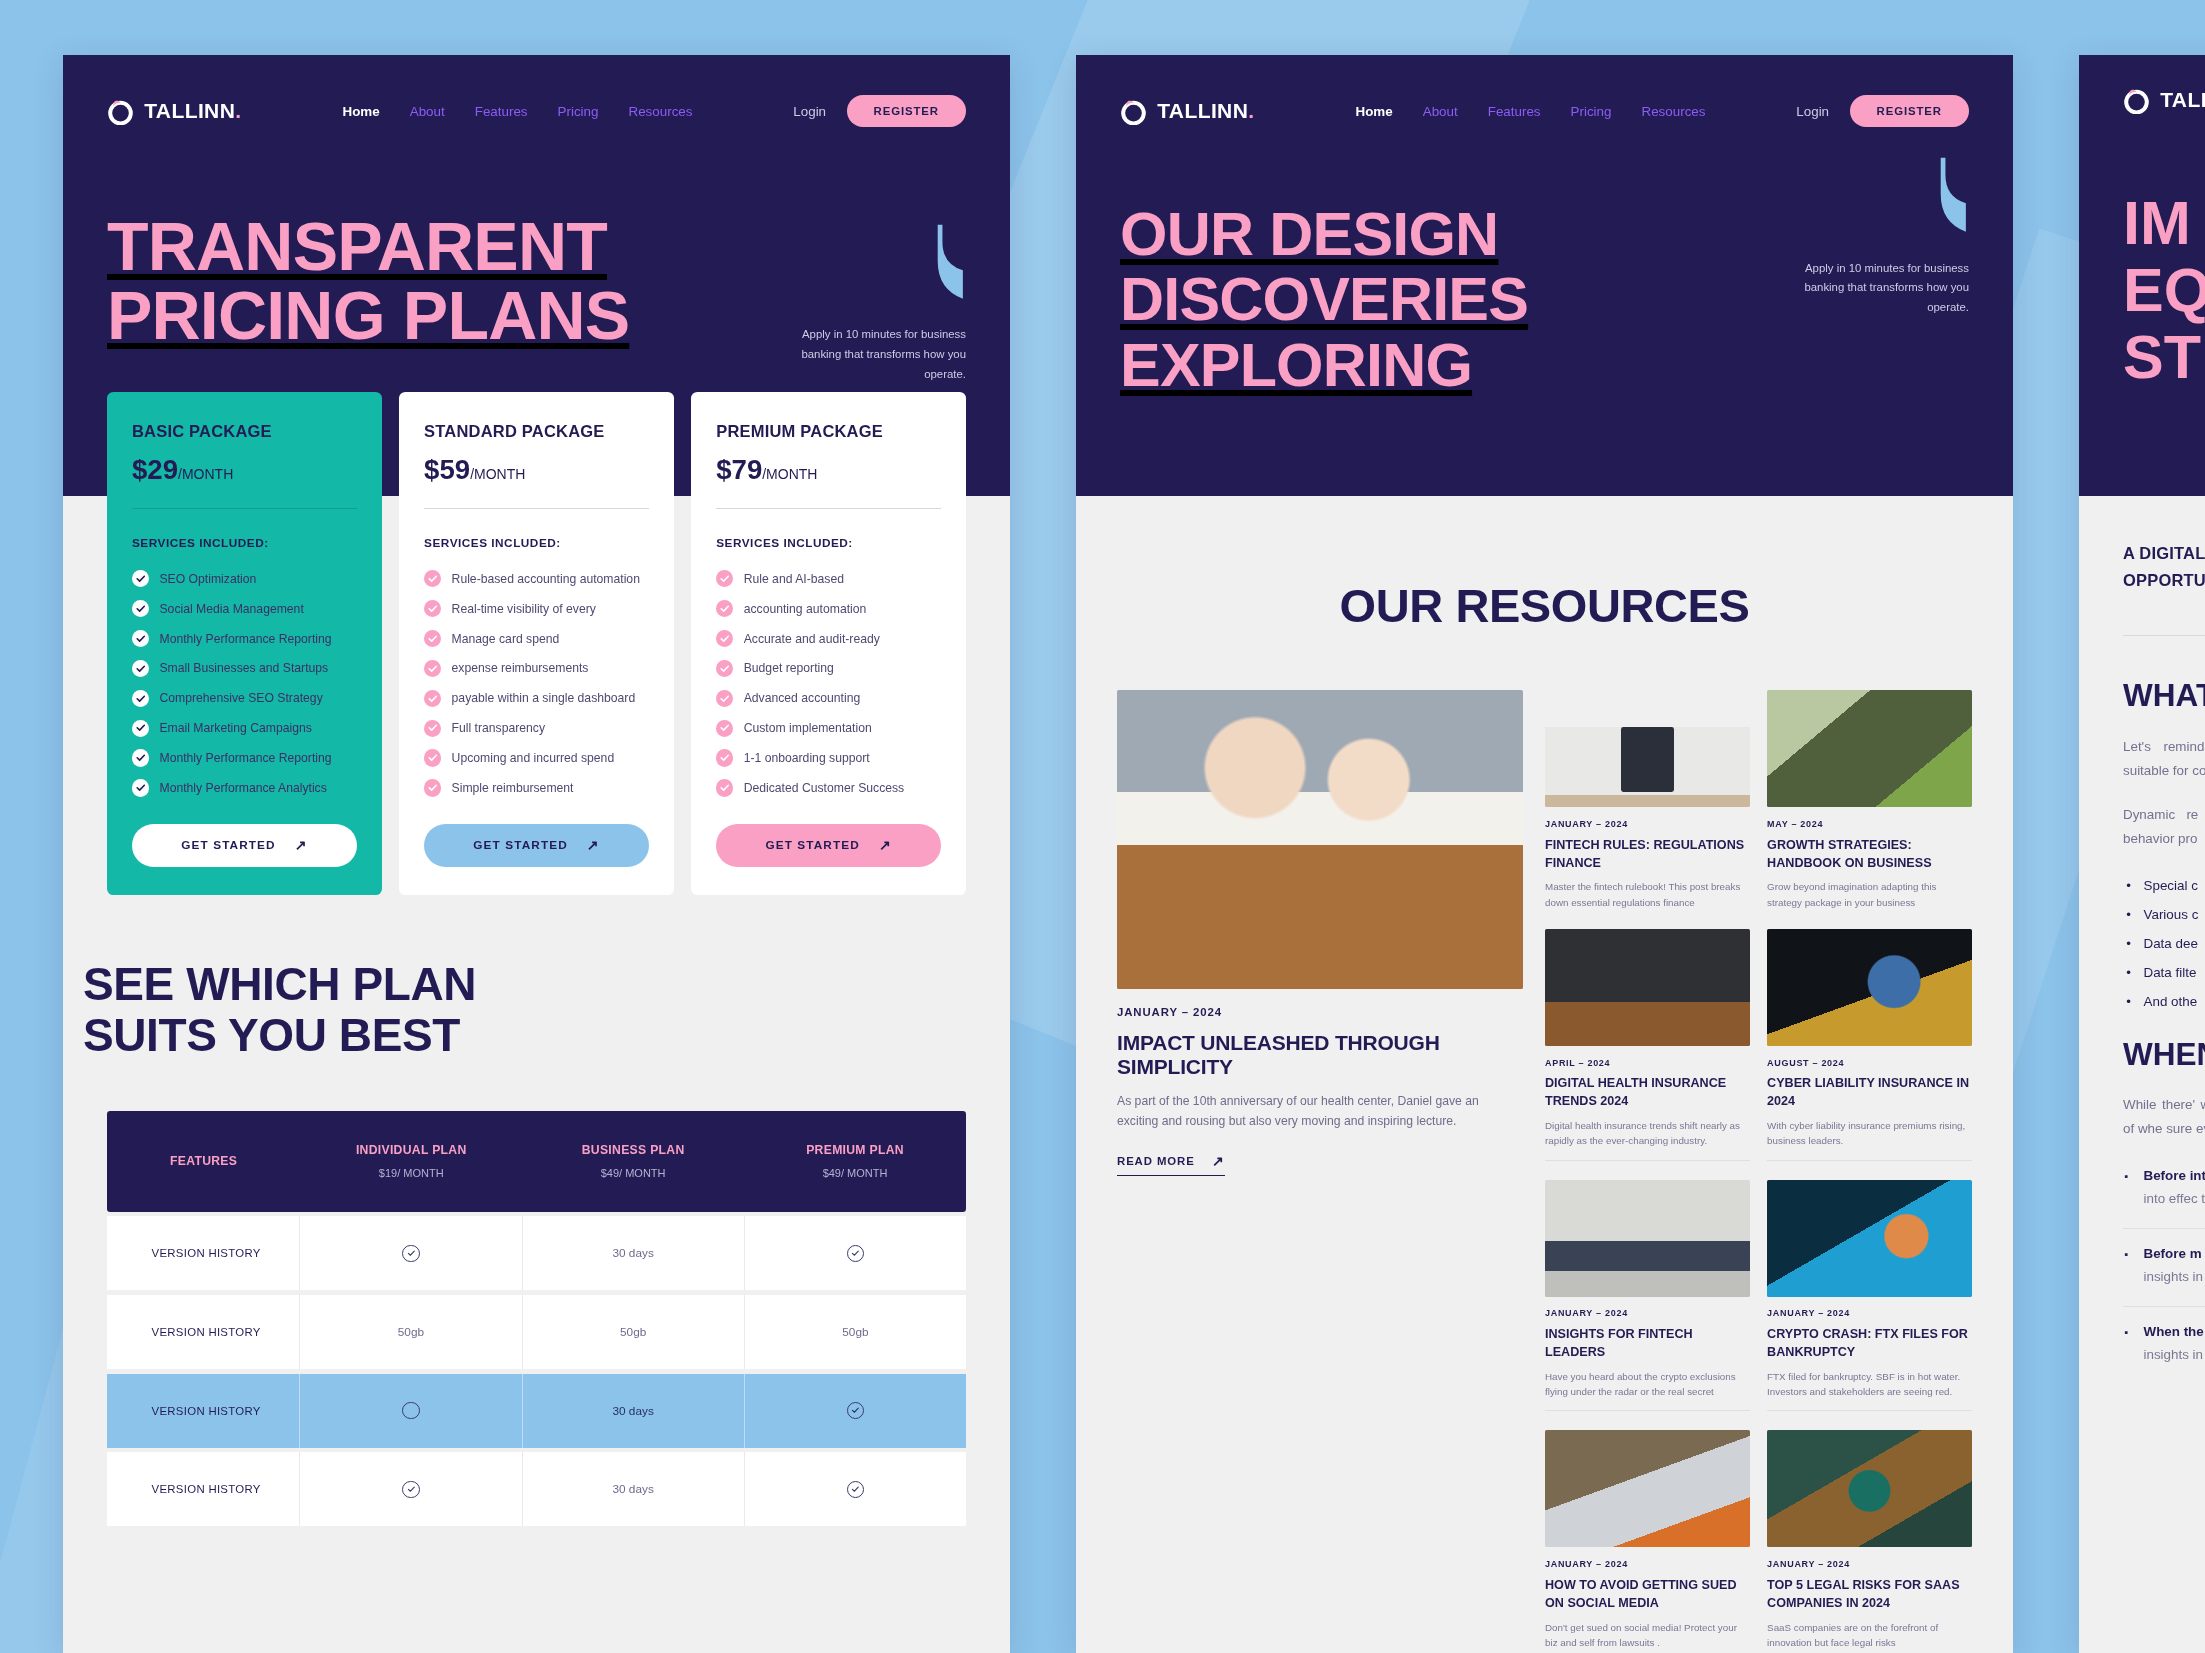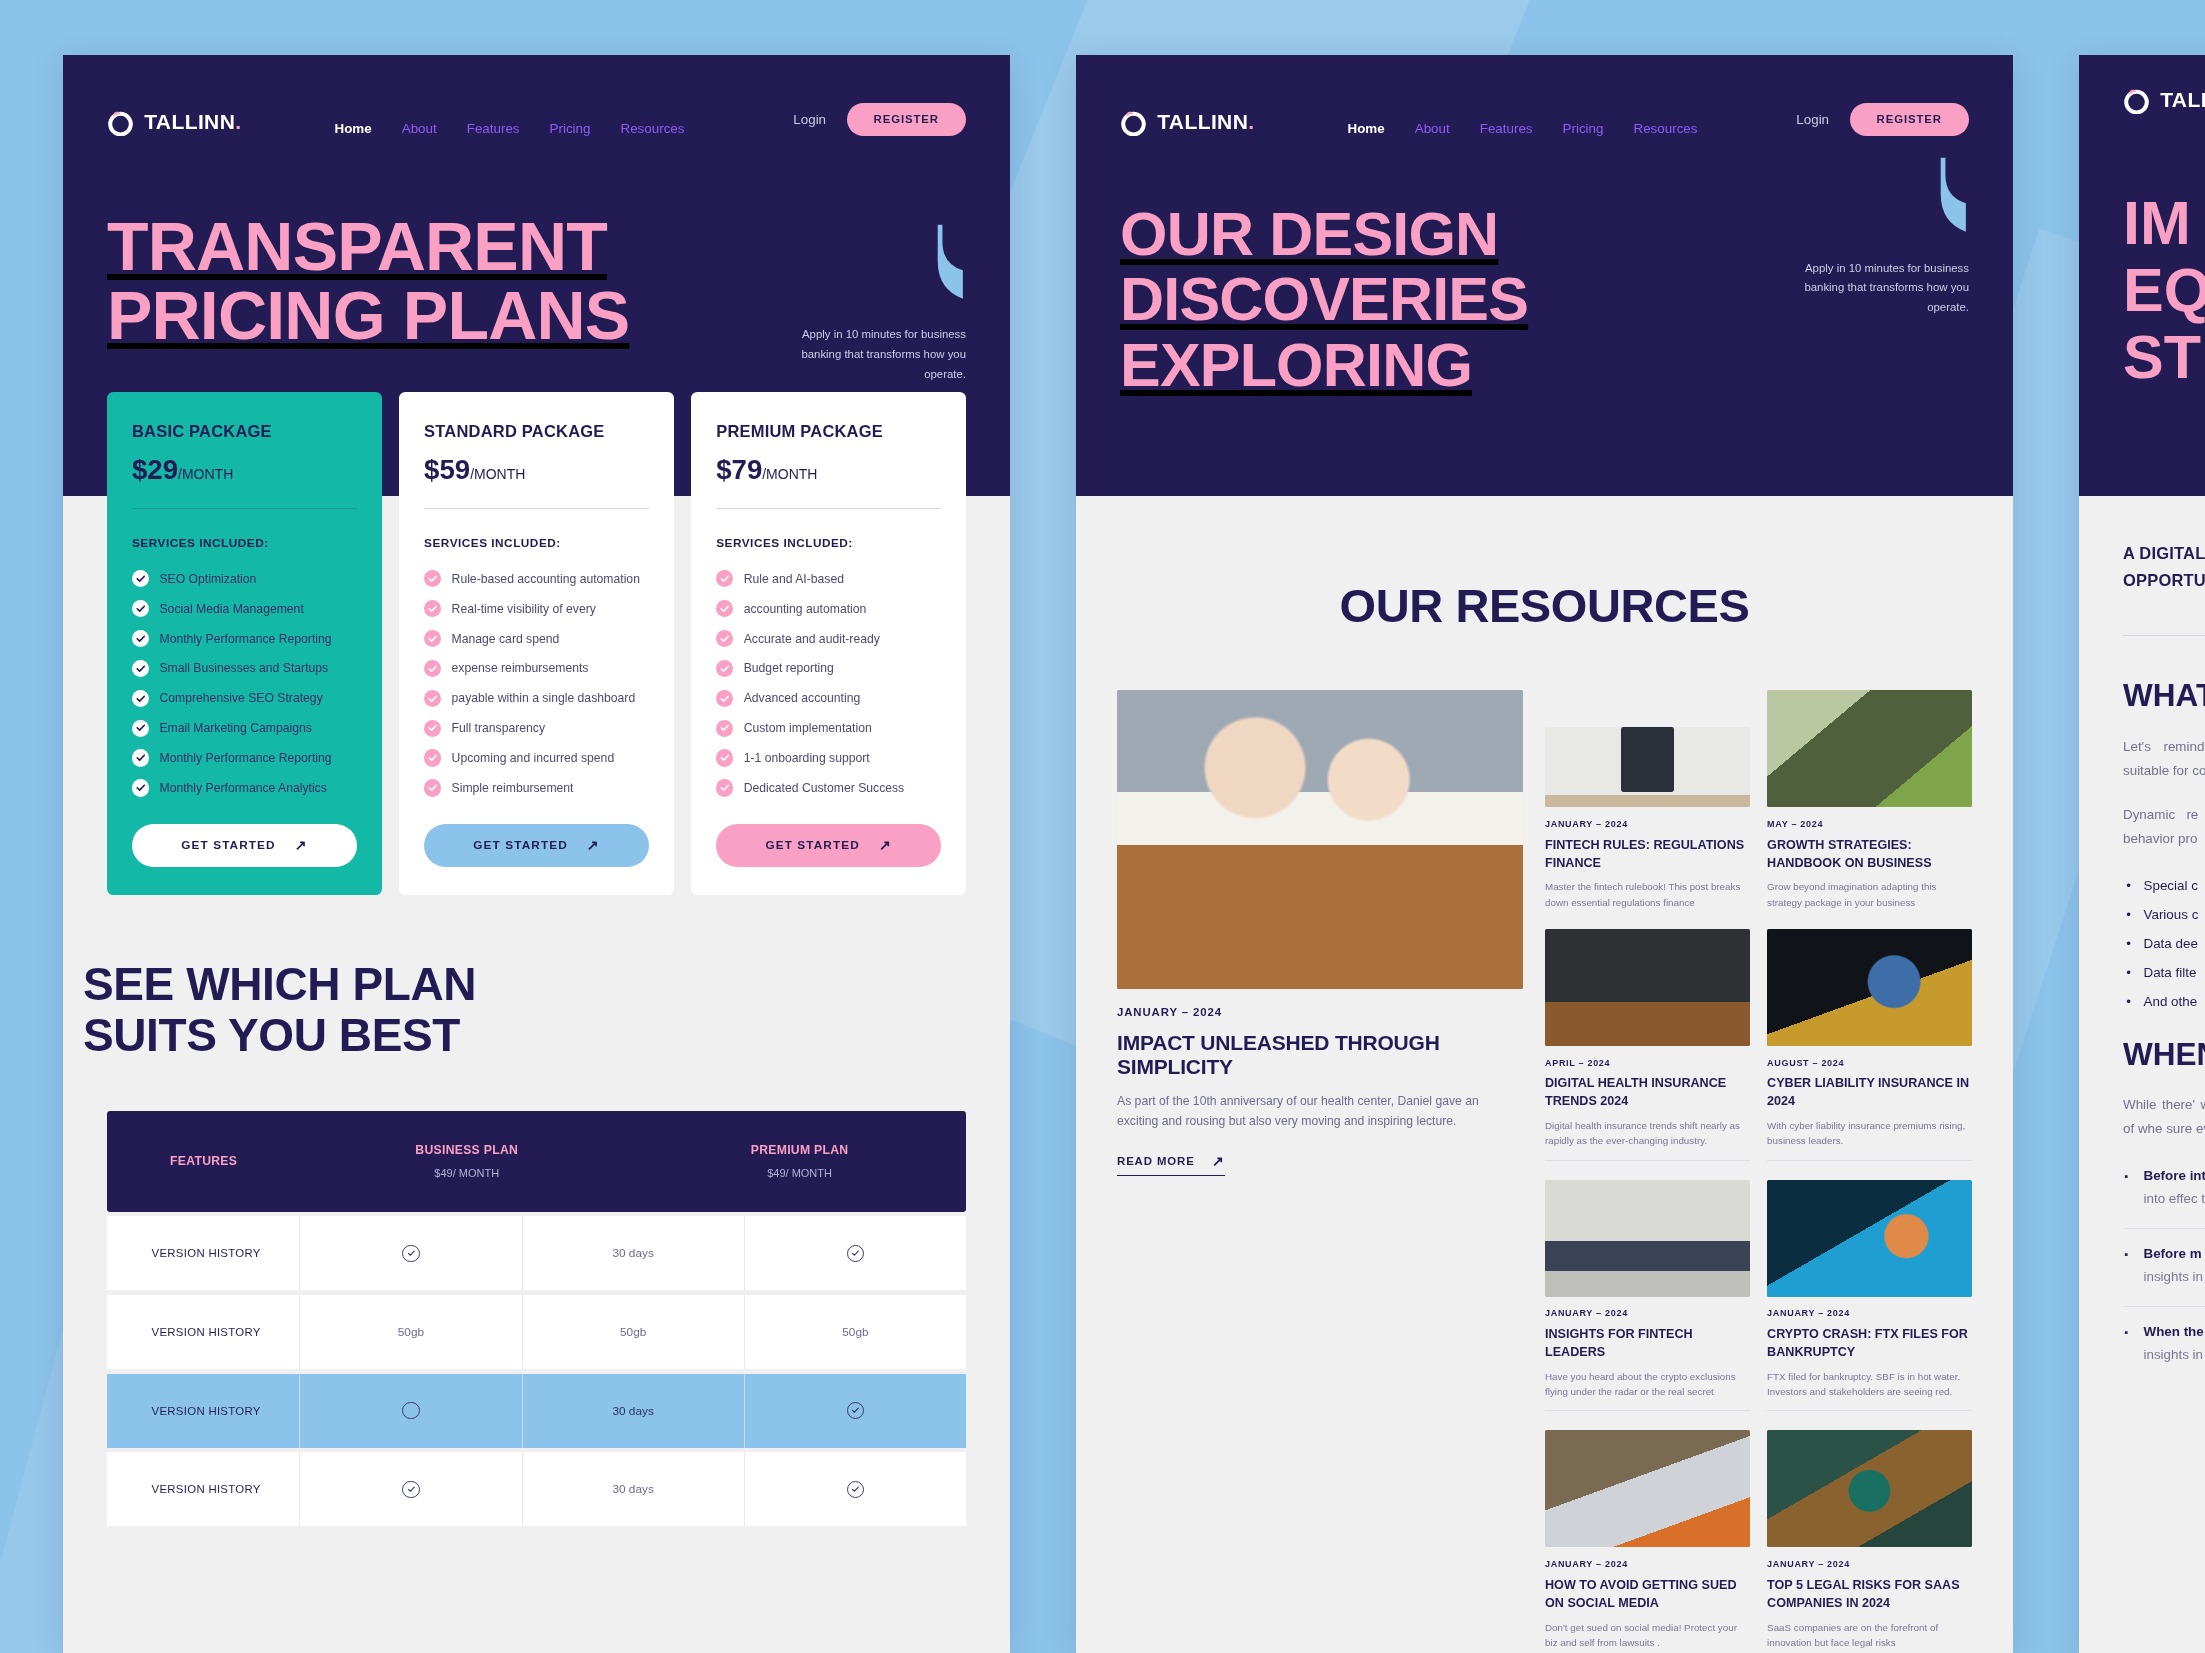--- a/index.html
+++ b/index.html
@@ -20,21 +20,21 @@
   .panel { position: absolute; overflow: hidden; background: #f0f0f0;
            box-shadow: 0 6.3px 31.5px rgba(20,20,60,0.12); }
   #panel-pricing  { left: 63px;   top: 55px;  width: 947px; height: 1599px; }
   #panel-blog     { left: 1076px; top: 55px;  width: 937px; height: 1599px; }
   #panel-article  { left: 2079px; top: 55px;  width: 347px;  height: 1599px; }
 
   
   .navbar { background: #231c54; display: flex; align-items: center;
             padding: 0 44px; position: relative; }
   .navbar.tall { height: 441px; align-items: flex-start; padding-top: 31.5px; }
-  .nav-inner { display: flex; align-items: flex-end; width: 100%; height: 49px; }
+  .nav-inner { display: flex; align-items: center; width: 100%; height: 49px; gap: 8px; }
   .brand { display: flex; align-items: center; gap: 10.2px; }
   .brand-mark { width: 27px; height: 27px; position: relative; flex: none; }
   .brand-text { color: #ffffff; font-size: 21px; font-weight: bold; letter-spacing: 0.4px; }
   .brand-text .dot { color: #f9a0c4; }
   .nav-links { display: flex; gap: 30px; margin-left: 93px; }
   .nav-link { color: #8b5cf6; font-size: 13.4px; cursor: pointer; white-space: nowrap; }
   .nav-link.active { color: #fff; font-weight: bold; }
   .nav-right { margin-left: auto; display: flex; align-items: center; gap: 20.5px; }
   .login-link { color: #cfc9e4; font-size: 13.4px; cursor: pointer; }
   .register-btn { background: #f9a0c4; color: #231c54; border: none;
@@ -482,20 +482,24 @@
       <span>SUITS YOU BEST</span>
     </h2>
   </div>
 
   <div class="table-wrap">
     <div class="thead">
       <div class="th">
         <span class="th-title">FEATURES</span>
       </div>
       <div class="th">
+        <span class="th-title">INDIVIDUAL PLAN</span>
+        <span class="th-sub">$19/ MONTH</span>
+      </div>
+      <div class="th">
         <span class="th-title">BUSINESS PLAN</span>
         <span class="th-sub">$49/ MONTH</span>
       </div>
       <div class="th">
         <span class="th-title">PREMIUM PLAN</span>
         <span class="th-sub">$49/ MONTH</span>
       </div>
     </div>
 
     <div class="trow">

